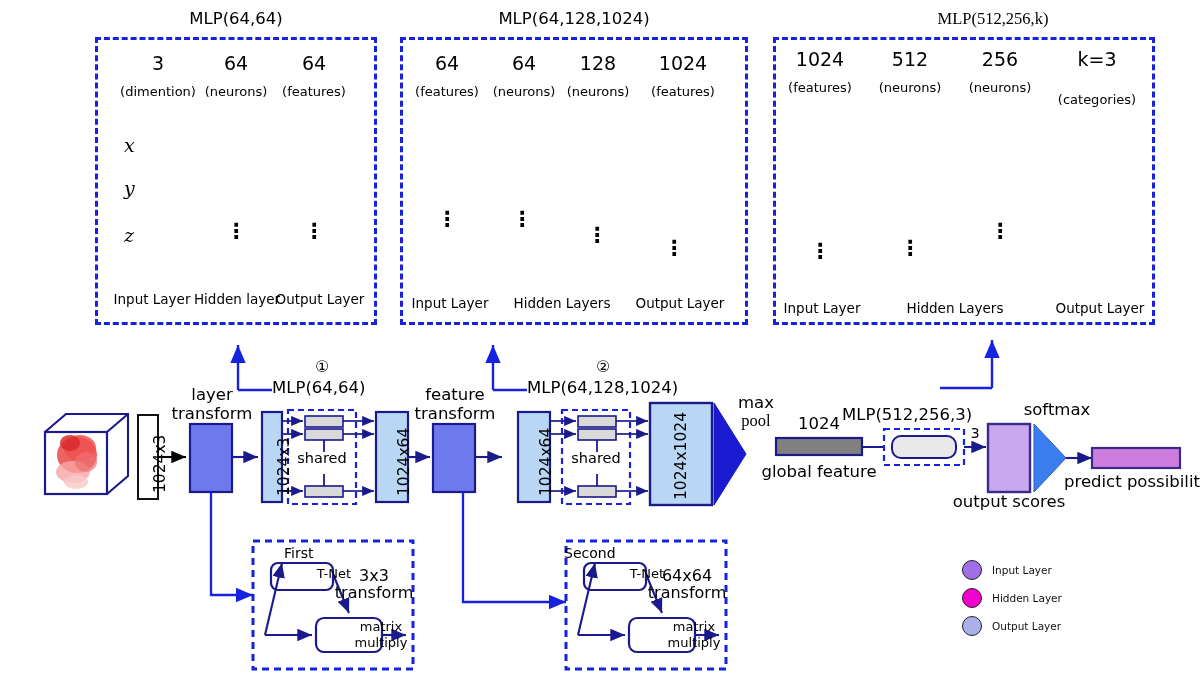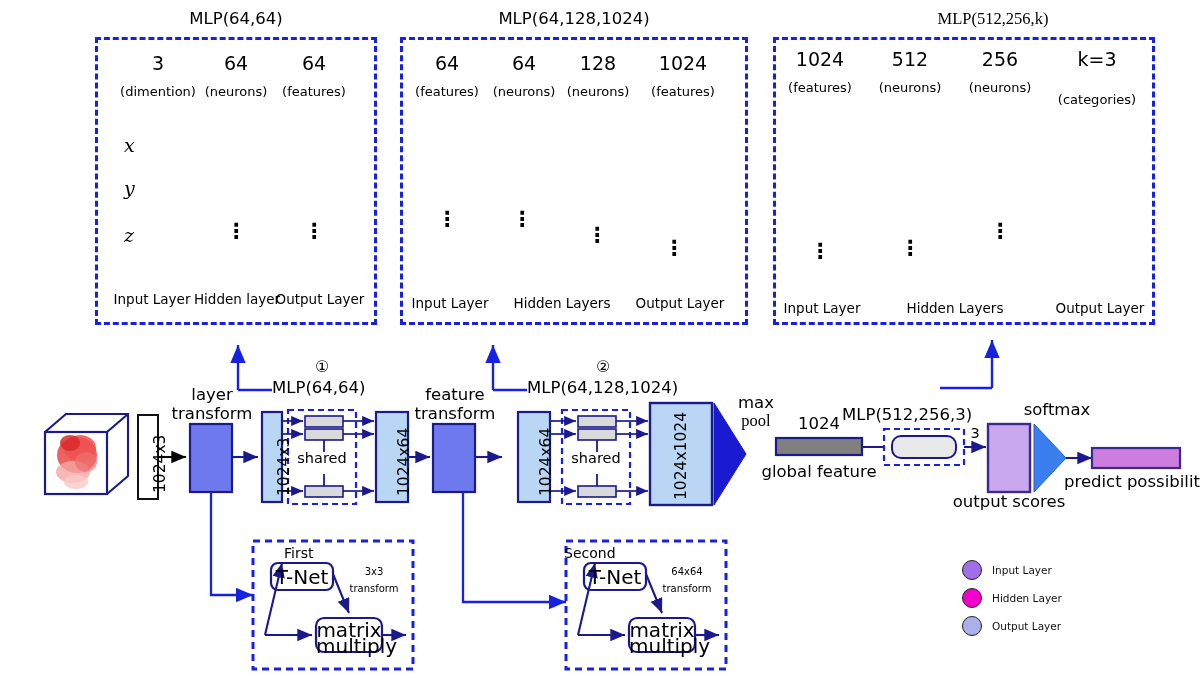--- a/index.html
+++ b/index.html
@@ -63,22 +63,22 @@
   .p-lbl{position:absolute;font-size:16.5px;white-space:nowrap;text-align:center;}
   .p-lbl-sm{position:absolute;font-size:14.5px;white-space:nowrap;text-align:center;}
   .vert-lbl{
     position:absolute;
     font-size:15.5px;
     white-space:nowrap;
     transform-origin:0 0;
     transform:rotate(-90deg);
   }
   .tnet-title{position:absolute;font-size:14px;white-space:nowrap;}
-  .tnet-note{position:absolute;font-size:10px;white-space:nowrap;text-align:center;line-height:1.08;}
-  .roundbox-lbl{position:absolute;font-size:20px;white-space:nowrap;text-align:center;line-height:1.08;}
+  .tnet-note{position:absolute;font-size:16px;white-space:nowrap;text-align:center;line-height:1.08;}
+  .roundbox-lbl{position:absolute;font-size:13px;white-space:nowrap;text-align:center;line-height:1.08;padding-left:32px;}
   .circnum{position:absolute;font-size:16px;white-space:nowrap;}
 
   
   .legend{position:absolute;left:962px;top:556px;}
   .legend-row{display:flex;align-items:center;height:28px;}
   .legend-dot{
     width:18px;height:18px;border-radius:50%;
     border:1.4px solid #222;margin-right:10px;flex:none;
   }
   .legend-text{font-size:10.5px;color:#111;white-space:nowrap;}

